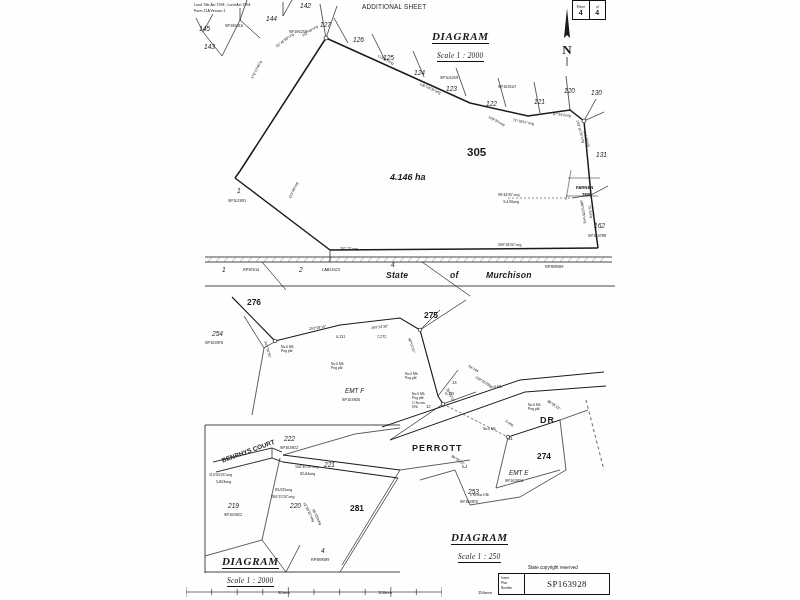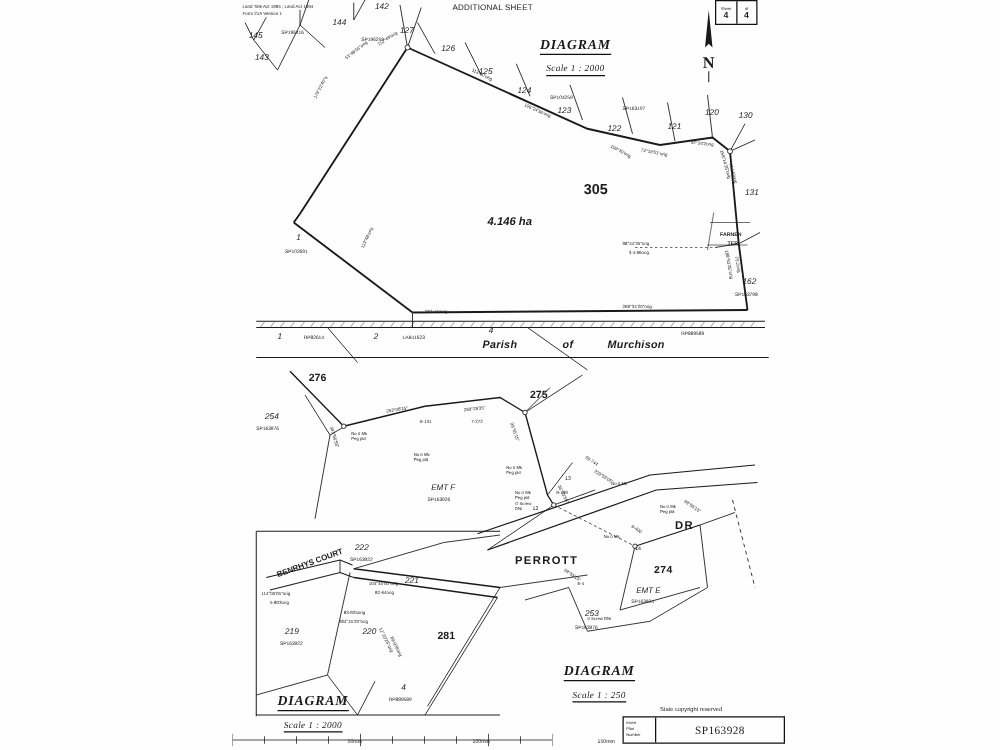--- a/index.html
+++ b/index.html
@@ -70,21 +70,21 @@
   .note      { font-size: 3.4px; line-height: 1.25; }
   .road      { font-weight: 700; font-size: 9px; letter-spacing: .12em; }
   .parish    { font-weight: 700; font-style: italic; font-size: 8.6px; letter-spacing:.03em;}
 
   
   #lines { position: absolute; left: 0; top: 0; width: 800px; height: 600px; }
 
   
   #copyright { left: 528px; top: 566px; font-size: 4.6px; }
   #plan-box {
-    left: 498px; top: 573px; width: 130px; height: 22px;
+    left: 498px; top: 573px; width: 112px; height: 22px;
     border: 1px solid #111; display: flex; align-items: stretch;
   }
   #plan-box .key {
     width: 26px; border-right: 1px solid #111;
     font-size: 3.2px; line-height: 1.5; padding: 2px 1px 0 2px;
   }
   #plan-box .val {
     flex: 1; display: flex; align-items: center; justify-content: center;
     font-family: "Liberation Serif", serif; font-size: 9px; letter-spacing: .04em;
   }
@@ -291,21 +291,21 @@
   </div>
 
   <div class="abs dgm-title" style="left:451px; top:527px;">
     <div class="h">DIAGRAM</div><br>
     <div class="s">Scale 1 : 250</div>
   </div>
 
   <div class="abs txt lot-big" style="left:427px; top:147px;margin-left:40px;">305</div>
   <div class="abs txt lot-area" style="left:390px; top:173px;">4.146 ha</div>
 
-  <div class="abs txt parish" style="left:386px; top:271px;">Parish</div>
+  <div class="abs txt parish" style="left:386px; top:271px;">State</div>
   <div class="abs txt parish" style="left:450px; top:271px;">of</div>
   <div class="abs txt parish" style="left:486px; top:271px;">Murchison</div>
 
   <div id="top-label-layer">
       <div class="abs txt lot-num" style="left: 199px; top: 26px;">145</div>
       <div class="abs txt lot-num" style="left: 266px; top: 16px;">144</div>
       <div class="abs txt lot-num" style="left: 204px; top: 44px;">143</div>
       <div class="abs txt lot-num" style="left: 300px; top: 3px;">142</div>
       <div class="abs txt plan-no" style="left: 225px; top: 24px;">SP196416</div>
       <div class="abs txt plan-no" style="left: 289px; top: 30px;">SP196259</div>
@@ -347,21 +347,21 @@
       <div class="abs txt bearing" style="left: 503px; top: 201px;">3-4.96orig</div>
       <div class="abs txt bearing" style="left: 289px; top: 198px; transform: rotate(-65deg); transform-origin: left top;">113°48'orig</div>
       <div class="abs txt bearing" style="left: 340px; top: 248px;">262-15'orig</div>
       <div class="abs txt bearing" style="left: 498px; top: 244px;">269°34'20"orig</div>
       <div class="abs txt t-tiny bold" style="left: 576px; top: 186px;">FARNEN</div>
       <div class="abs txt t-tiny bold" style="left: 582px; top: 193px;">TER</div>
     </div>
   <div id="mid-label-layer">
       <div class="abs txt lot-num-b" style="left: 247px; top: 298px;">276</div>
       <div class="abs txt lot-num-b" style="left: 424px; top: 311px; text-align: center;">275</div>
-      <div class="abs txt lot-num-b" style="left: 523px; top: 452px; font-family: Liberation Mono, monospace;">274</div>
+      <div class="abs txt lot-num-b" style="left: 537px; top: 452px;">274</div>
       <div class="abs txt lot-num-b" style="left: 350px; top: 504px;">281</div>
       <div class="abs txt lot-num" style="left: 212px; top: 331px;">254</div>
       <div class="abs txt plan-no" style="left: 205px; top: 341px;">SP163976</div>
       <div class="abs txt t-sm ital" style="left: 345px; top: 388px;">EMT F</div>
       <div class="abs txt plan-no" style="left: 342px; top: 398px;">SP163926</div>
       <div class="abs txt t-sm ital" style="left: 509px; top: 470px;">EMT E</div>
       <div class="abs txt plan-no" style="left: 505px; top: 479px;">SP163924</div>
       <div class="abs txt lot-num" style="left: 468px; top: 489px;">253</div>
       <div class="abs txt plan-no" style="left: 460px; top: 500px;">SP163976</div>
       <div class="abs txt lot-num" style="left: 284px; top: 436px;">222</div>

